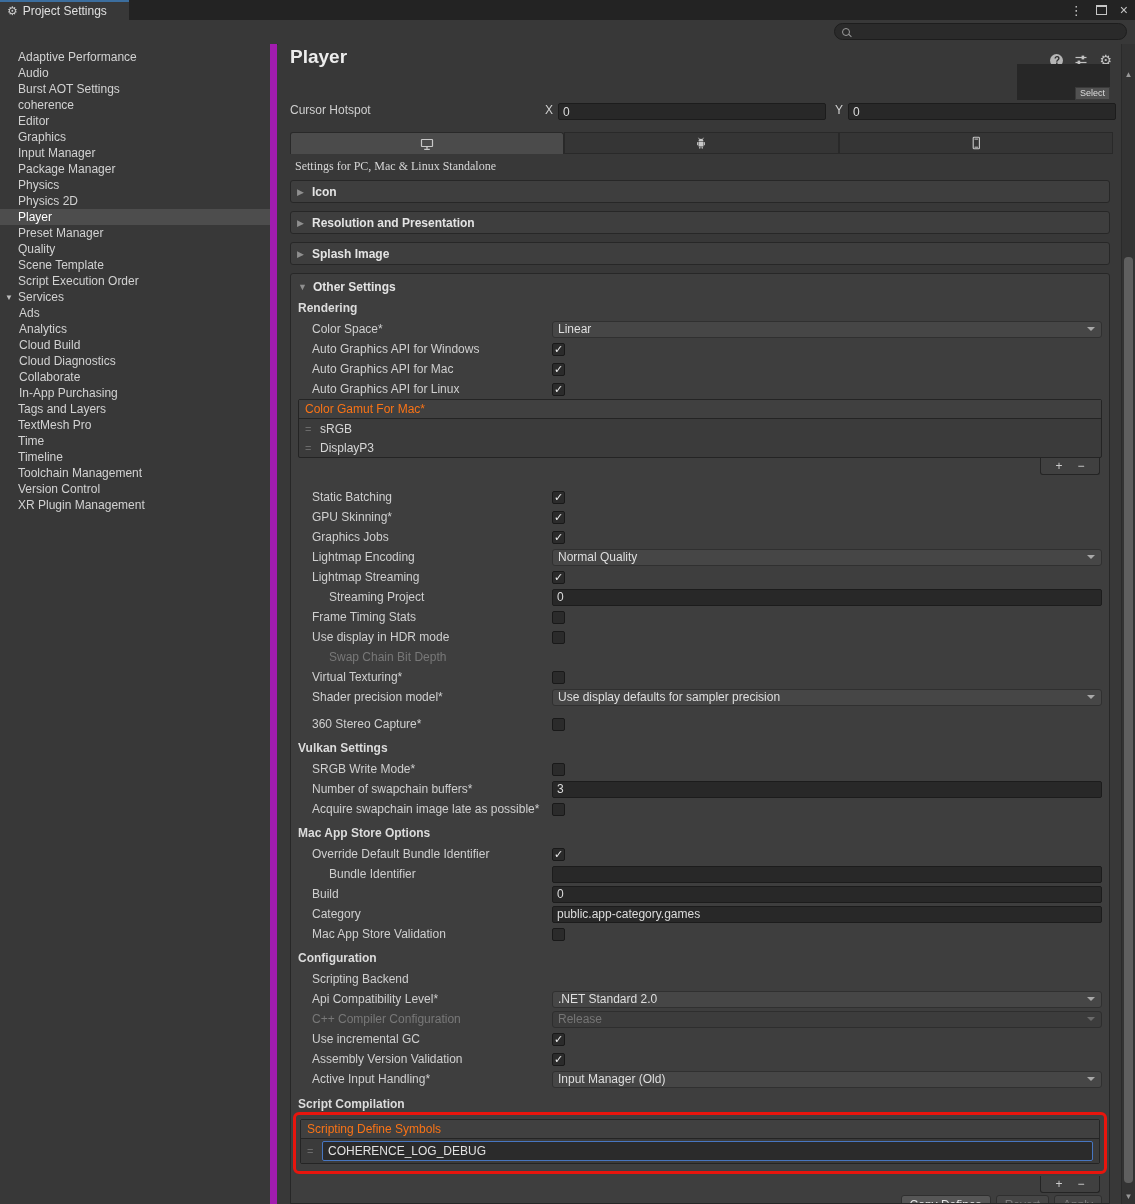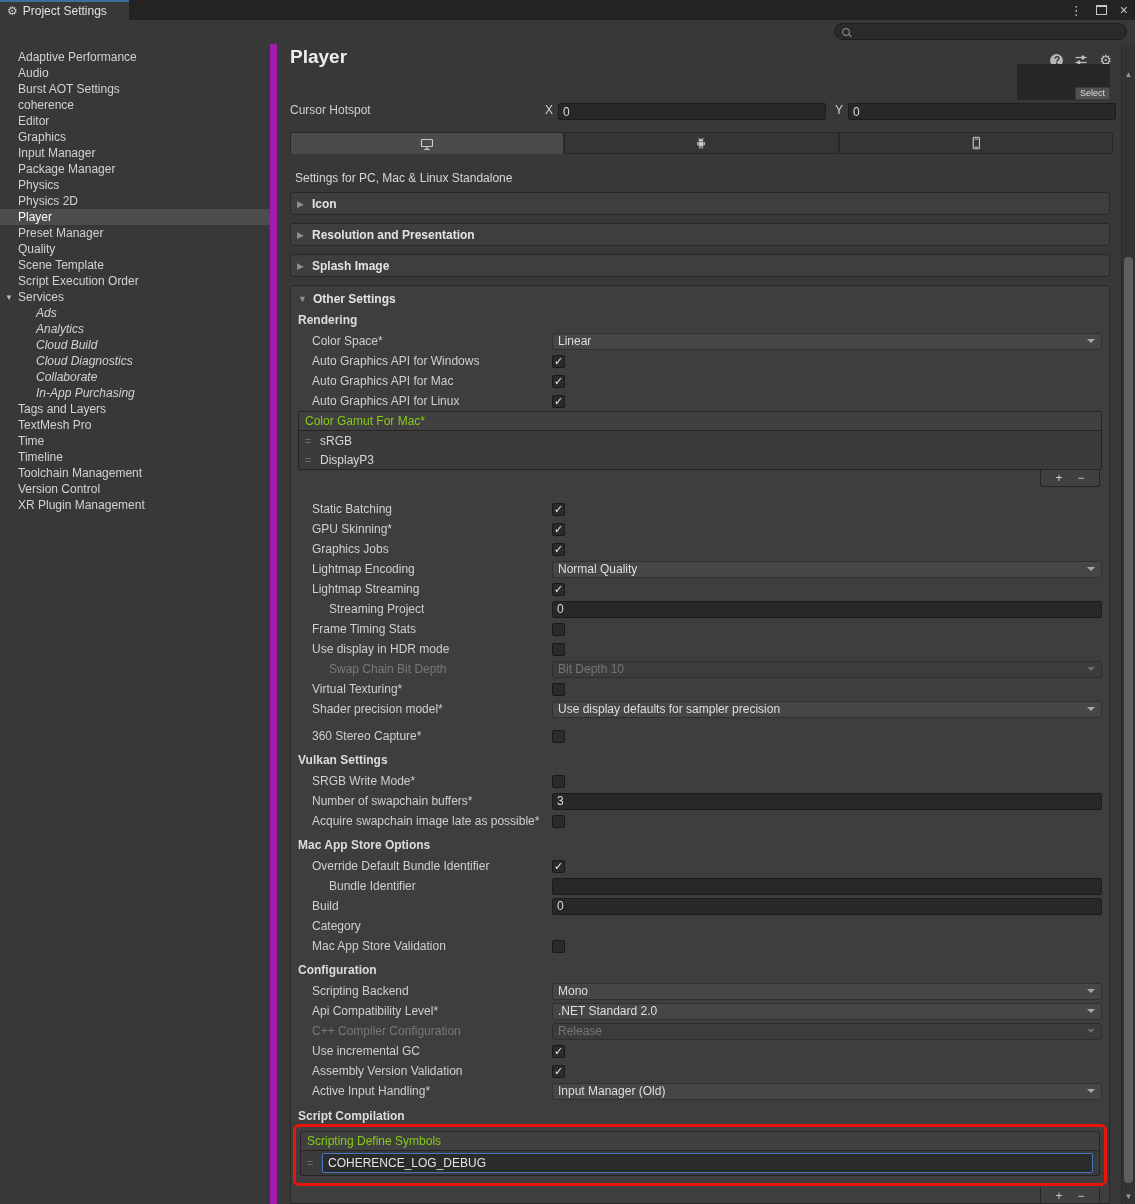--- a/index.html
+++ b/index.html
@@ -24,21 +24,21 @@
   .searchbox{position:absolute;right:8px;top:3px;width:293px;height:17px;box-sizing:border-box;
              background:#2a2a2a;border:1px solid #1d1d1d;border-radius:9px;display:flex;align-items:center;padding:0 7px;}
   .search-glyph{width:6px;height:6px;border:1px solid #9a9a9a;border-radius:50%;position:relative;margin-right:5px;flex:0 0 auto;}
   .search-glyph::after{content:"";position:absolute;width:4px;height:1px;background:#9a9a9a;transform:rotate(45deg);left:5px;top:6px;}
   .search-input{flex:1;background:transparent;border:none;outline:none;color:#ddd;font-size:11px;font-family:inherit;min-width:0;}
   
   .bodywrap{position:absolute;top:44px;left:0;right:0;bottom:0;}
   .sidebar{position:absolute;left:0;top:0;width:277px;bottom:0;box-sizing:border-box;background:#383838;
            border-right:7px solid #a21caf;padding-top:5px;overflow:hidden;}
   .side-item{height:16px;line-height:16px;padding-left:18px;font-size:12px;color:#d2d2d2;position:relative;white-space:nowrap;cursor:default;}
-  .side-item.child{padding-left:36px;font-style:italic;}
+  .side-item.child{padding-left:19px;}
   .side-item.selected{background:#4d4d4d;color:#ffffff;}
   .side-caret{position:absolute;left:5px;top:1px;font-size:8px;color:#bdbdbd;}
   .content{position:absolute;left:278px;top:0;right:13px;bottom:0;background:#383838;}
   
   .vscroll{position:absolute;right:0;top:0;width:13px;bottom:0;background:#333333;border-left:1px solid #2a2a2a;}
   .vs-up{position:absolute;top:26px;left:0;right:0;text-align:center;font-size:8px;color:#999;}
   .vs-down{position:absolute;bottom:3px;left:0;right:0;text-align:center;font-size:8px;color:#999;}
   .vs-thumb{position:absolute;left:2px;width:9px;top:213px;height:926px;background:#5f5f5f;border-radius:4px;}
   
   .player-title{position:absolute;left:12px;top:2px;font-size:19px;font-weight:bold;color:#ededed;}
@@ -53,21 +53,21 @@
   .axis-label{font-size:12px;color:#cfcfcf;margin-right:5px;}
   .axis-label.second{margin-left:9px;}
   .tfield{flex:1;height:17px;box-sizing:border-box;background:#282828;border:1px solid #1c1c1c;border-radius:2px;
           color:#dcdcdc;font-size:12px;padding:0 4px;font-family:inherit;outline:none;min-width:0;}
   
   .platform-tabs{position:absolute;top:88px;left:12px;right:9px;height:22px;display:flex;}
   .ptab{flex:1;display:flex;align-items:center;justify-content:center;background:#353535;border:1px solid #292929;box-sizing:border-box;}
   .ptab.selected{background:#4b4b4b;border-bottom:none;border-radius:3px 3px 0 0;}
   
   .main-col{position:absolute;top:112px;left:12px;right:12px;bottom:0;display:flex;flex-direction:column;overflow:hidden;}
-  .caption{height:20px;line-height:20px;font-size:12px;color:#d6d6d6;padding-left:5px;margin-top:12px;}
+  .caption{height:20px;line-height:20px;font-size:12px;color:#d6d6d6;padding-left:5px;margin-top:0;font-family:Liberation Serif, serif;}
   .fold-box{height:21px;flex:0 0 21px;background:#3e3e3e;border:1px solid #272727;border-radius:3px;
             display:flex;align-items:center;margin-top:8px;padding-left:6px;}
   .fold-box.first{margin-top:4px;}
   .fold-caret{color:#8f8f8f;font-size:9px;width:15px;}
   .fold-label{font-weight:bold;color:#e3e3e3;font-size:12px;}
   .other-box{background:#3e3e3e;border:1px solid #272727;border-radius:3px 3px 0 0;margin-top:8px;
              padding:0 7px;flex:1;min-height:0;overflow:hidden;display:flex;flex-direction:column;}
   .other-header{height:22px;flex:0 0 22px;display:flex;align-items:center;margin-top:2px;}
   
   .group-heading{font-weight:bold;font-size:12px;color:#dcdcdc;height:16px;line-height:16px;margin:6px 0 3px 0;}
@@ -83,21 +83,21 @@
   .dropdown{flex:1;height:17px;box-sizing:border-box;background:#464646;border:1px solid #303030;border-radius:3px;
             display:flex;align-items:center;padding:0 6px 0 5px;min-width:0;}
   .dropdown .val{flex:1;font-size:12px;color:#dfdfdf;white-space:nowrap;overflow:hidden;}
   .dropdown.disabled{background:#3c3c3c;border-color:#2e2e2e;}
   .dropdown.disabled .val{color:#757575;}
   .dd-arrow{width:0;height:0;border-left:4px solid transparent;border-right:4px solid transparent;border-top:4px solid #a8a8a8;flex:0 0 auto;}
   .dropdown.disabled .dd-arrow{border-top-color:#6a6a6a;}
   
   .ulist{border:1px solid #242424;background:#3b3b3b;border-radius:2px;}
   .ulist-header{height:18px;background:#404040;border-bottom:1px solid #242424;display:flex;align-items:center;
-                padding-left:6px;font-size:12px;color:#84cc16;}
+                padding-left:6px;font-size:12px;color:#f97316;}
   .ulist-row{height:19px;display:flex;align-items:center;padding-left:6px;font-size:12px;color:#d6d6d6;}
   .handle{color:#6b6b6b;font-size:11px;width:15px;letter-spacing:-1px;flex:0 0 auto;}
   .ulist-footer{width:58px;height:16px;box-sizing:content-box;background:#404040;border:1px solid #242424;border-top:none;
                 border-radius:0 0 3px 3px;margin:0 2px 12px auto;display:flex;align-items:center;justify-content:center;
                 gap:15px;color:#cccccc;font-size:12px;flex:0 0 auto;}
   .uf-btn{line-height:14px;}
   
   .red-box{border:3px solid #e8150d;border-radius:6px;margin:-3px -5px 0 -5px;padding:4px 4px 7px 4px;flex:0 0 auto;}
   .define-row{height:24px;display:flex;align-items:center;padding:0 6px;background:#3b3b3b;}
   .define-input{flex:1;height:20px;box-sizing:border-box;background:#2b2b2b;border:1px solid #4776c1;border-radius:2px;
@@ -316,26 +316,20 @@
               <div class="ctrl">
                 <div class="checkbox"></div>
               </div>
             </div><div class="row">
               <div class="rlabel">Use display in HDR mode</div>
               <div class="ctrl">
                 <div class="checkbox"></div>
               </div>
             </div><div class="row">
               <div class="rlabel indent disabled">Swap Chain Bit Depth</div>
-              <div class="ctrl">
-                <div class="dropdown disabled">
-                  <span class="val">Bit Depth 10</span>
-                  <span class="dd-arrow"></span>
-                </div>
-              </div>
             </div><div class="row">
               <div class="rlabel">Virtual Texturing*</div>
               <div class="ctrl">
                 <div class="checkbox"></div>
               </div>
             </div><div class="row">
               <div class="rlabel">Shader precision model*</div>
               <div class="ctrl">
                 <div class="dropdown">
                   <span class="val">Use display defaults for sampler precision</span>
@@ -372,33 +366,30 @@
               <div class="ctrl">
                 <input class="tfield" style="">
               </div>
             </div><div class="row">
               <div class="rlabel">Build</div>
               <div class="ctrl">
                 <input class="tfield" value="0" style="">
               </div>
             </div><div class="row">
               <div class="rlabel">Category</div>
+              <div class="ctrl">
+                <input class="tfield" value="public.app-category.games" style="">
+              </div>
             </div><div class="row">
               <div class="rlabel">Mac App Store Validation</div>
               <div class="ctrl">
                 <div class="checkbox"></div>
               </div>
             </div><div class="group-heading">Configuration</div><div class="row">
               <div class="rlabel">Scripting Backend</div>
-              <div class="ctrl">
-                <div class="dropdown">
-                  <span class="val">Mono</span>
-                  <span class="dd-arrow"></span>
-                </div>
-              </div>
             </div><div class="row">
               <div class="rlabel">Api Compatibility Level*</div>
               <div class="ctrl">
                 <div class="dropdown">
                   <span class="val">.NET Standard 2.0</span>
                   <span class="dd-arrow"></span>
                 </div>
               </div>
             </div><div class="row">
               <div class="rlabel disabled">C++ Compiler Configuration</div>

